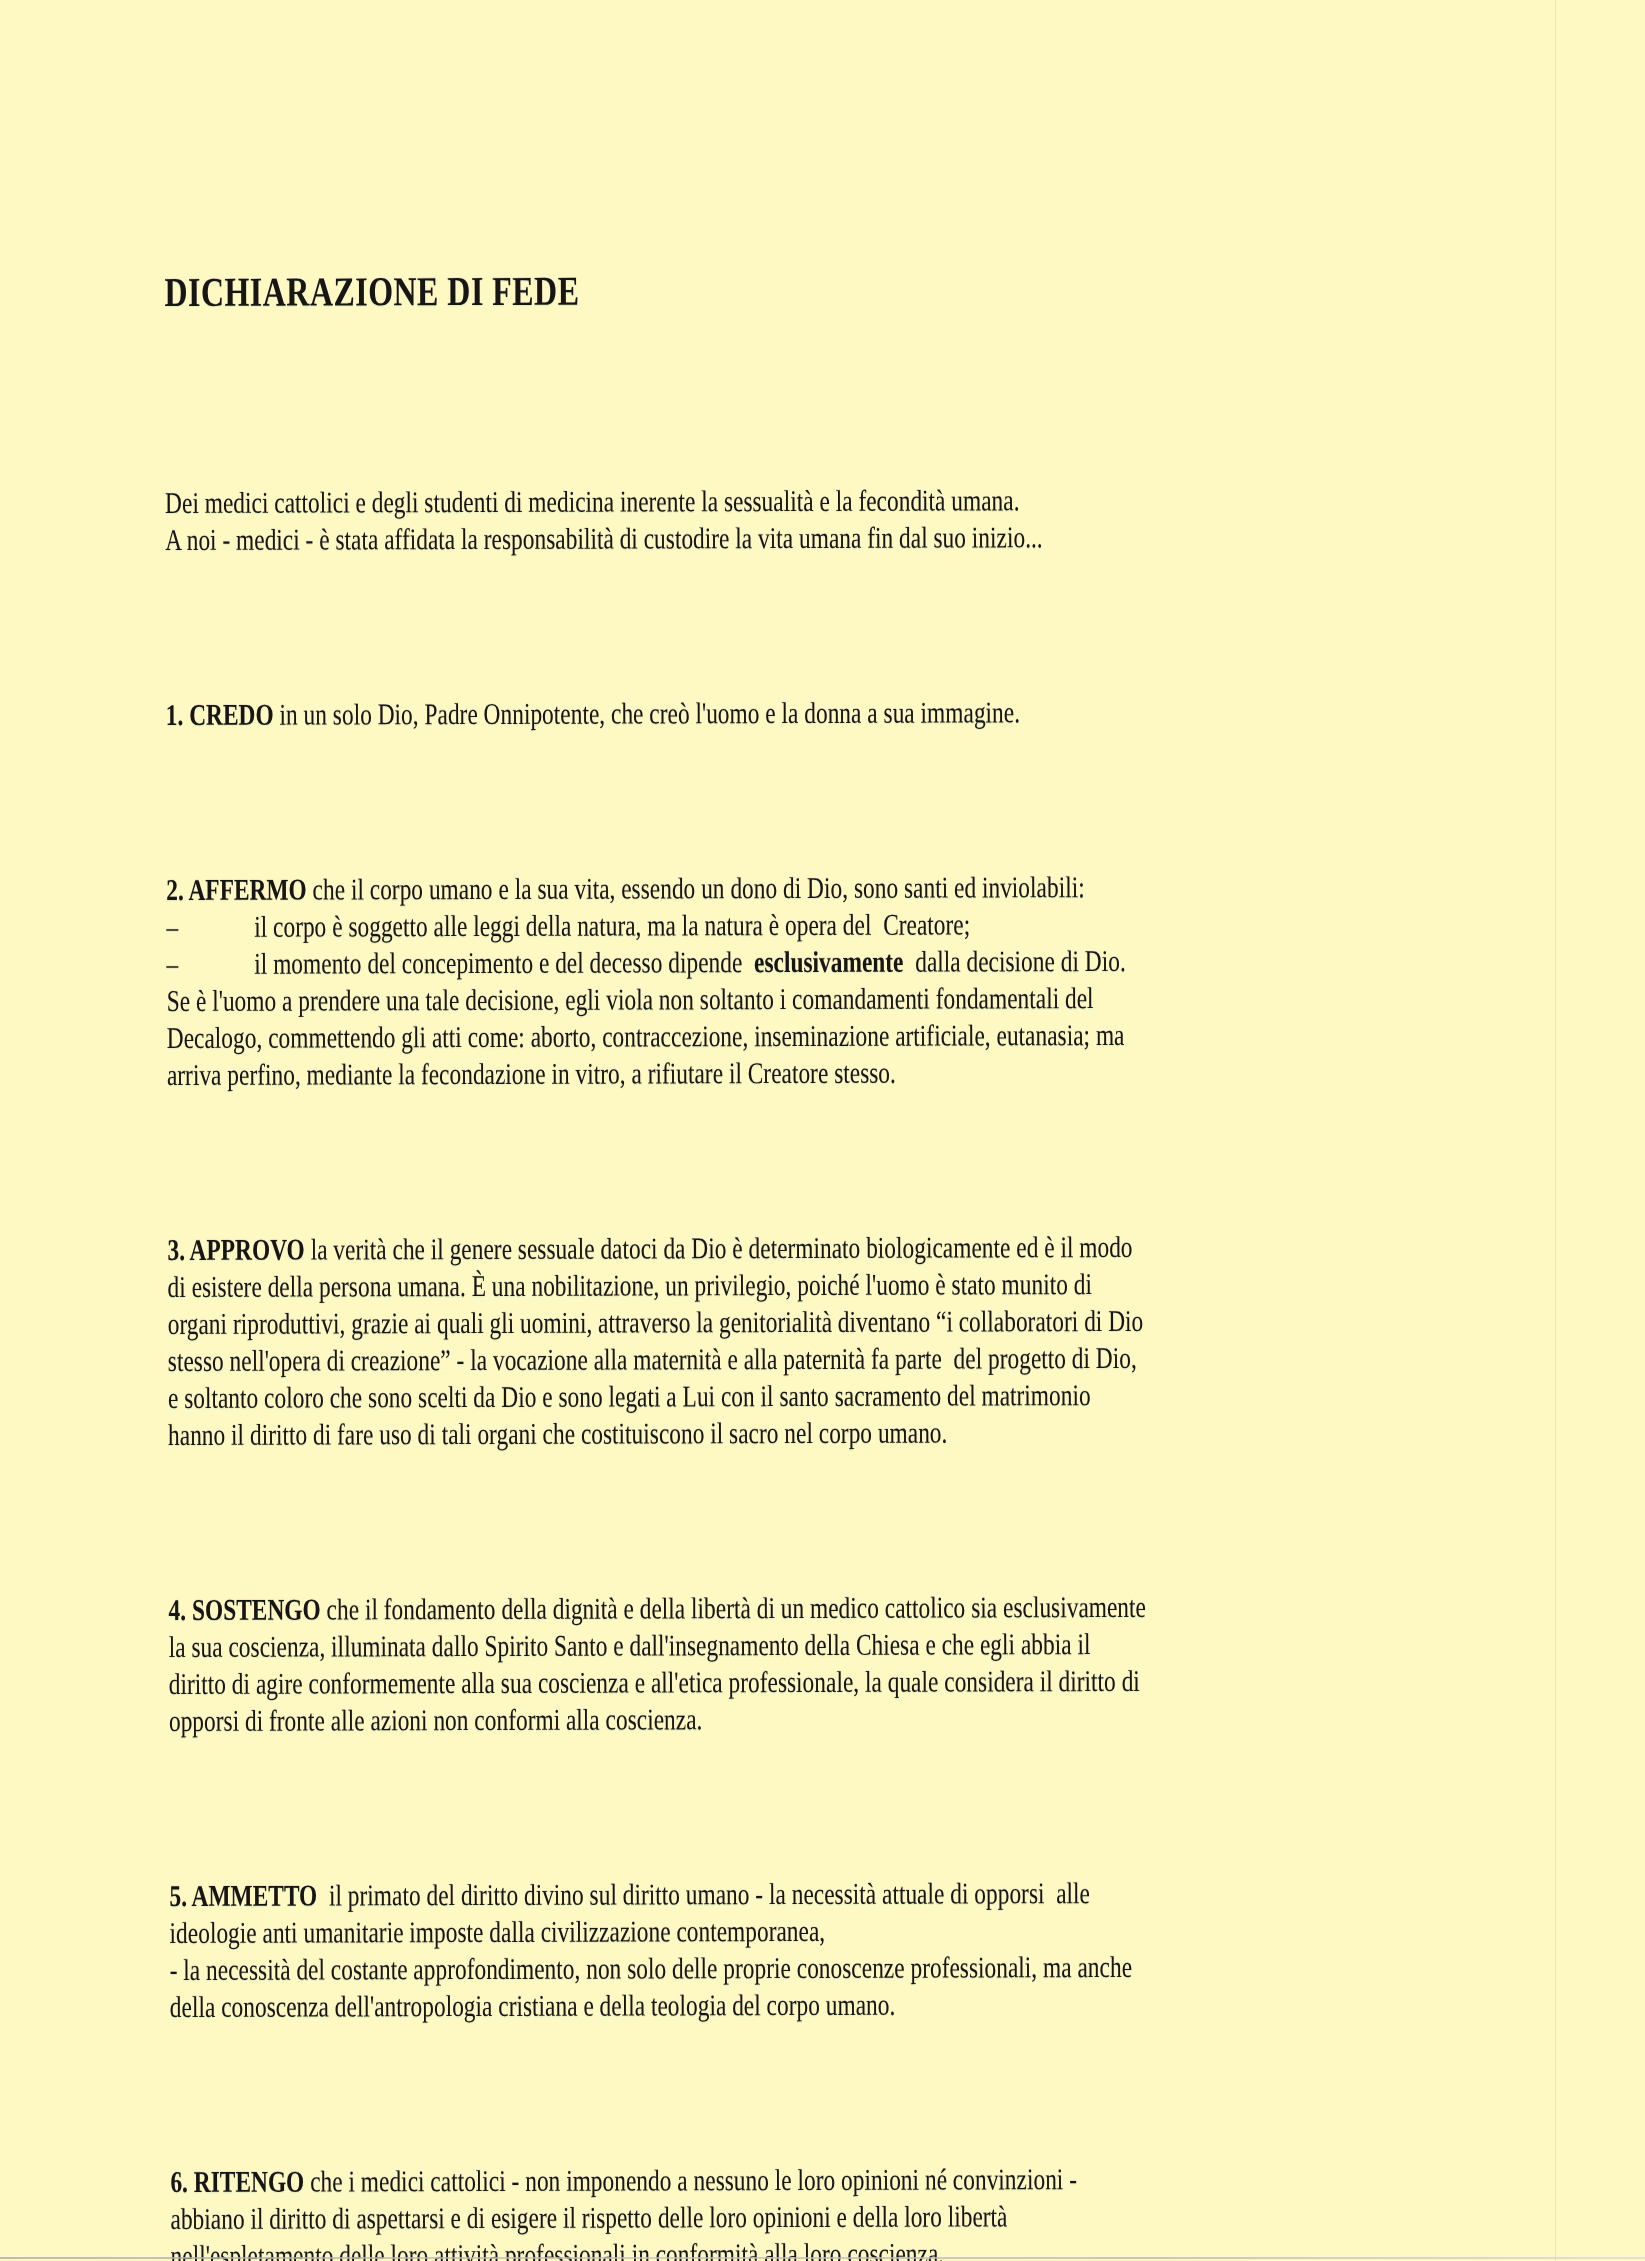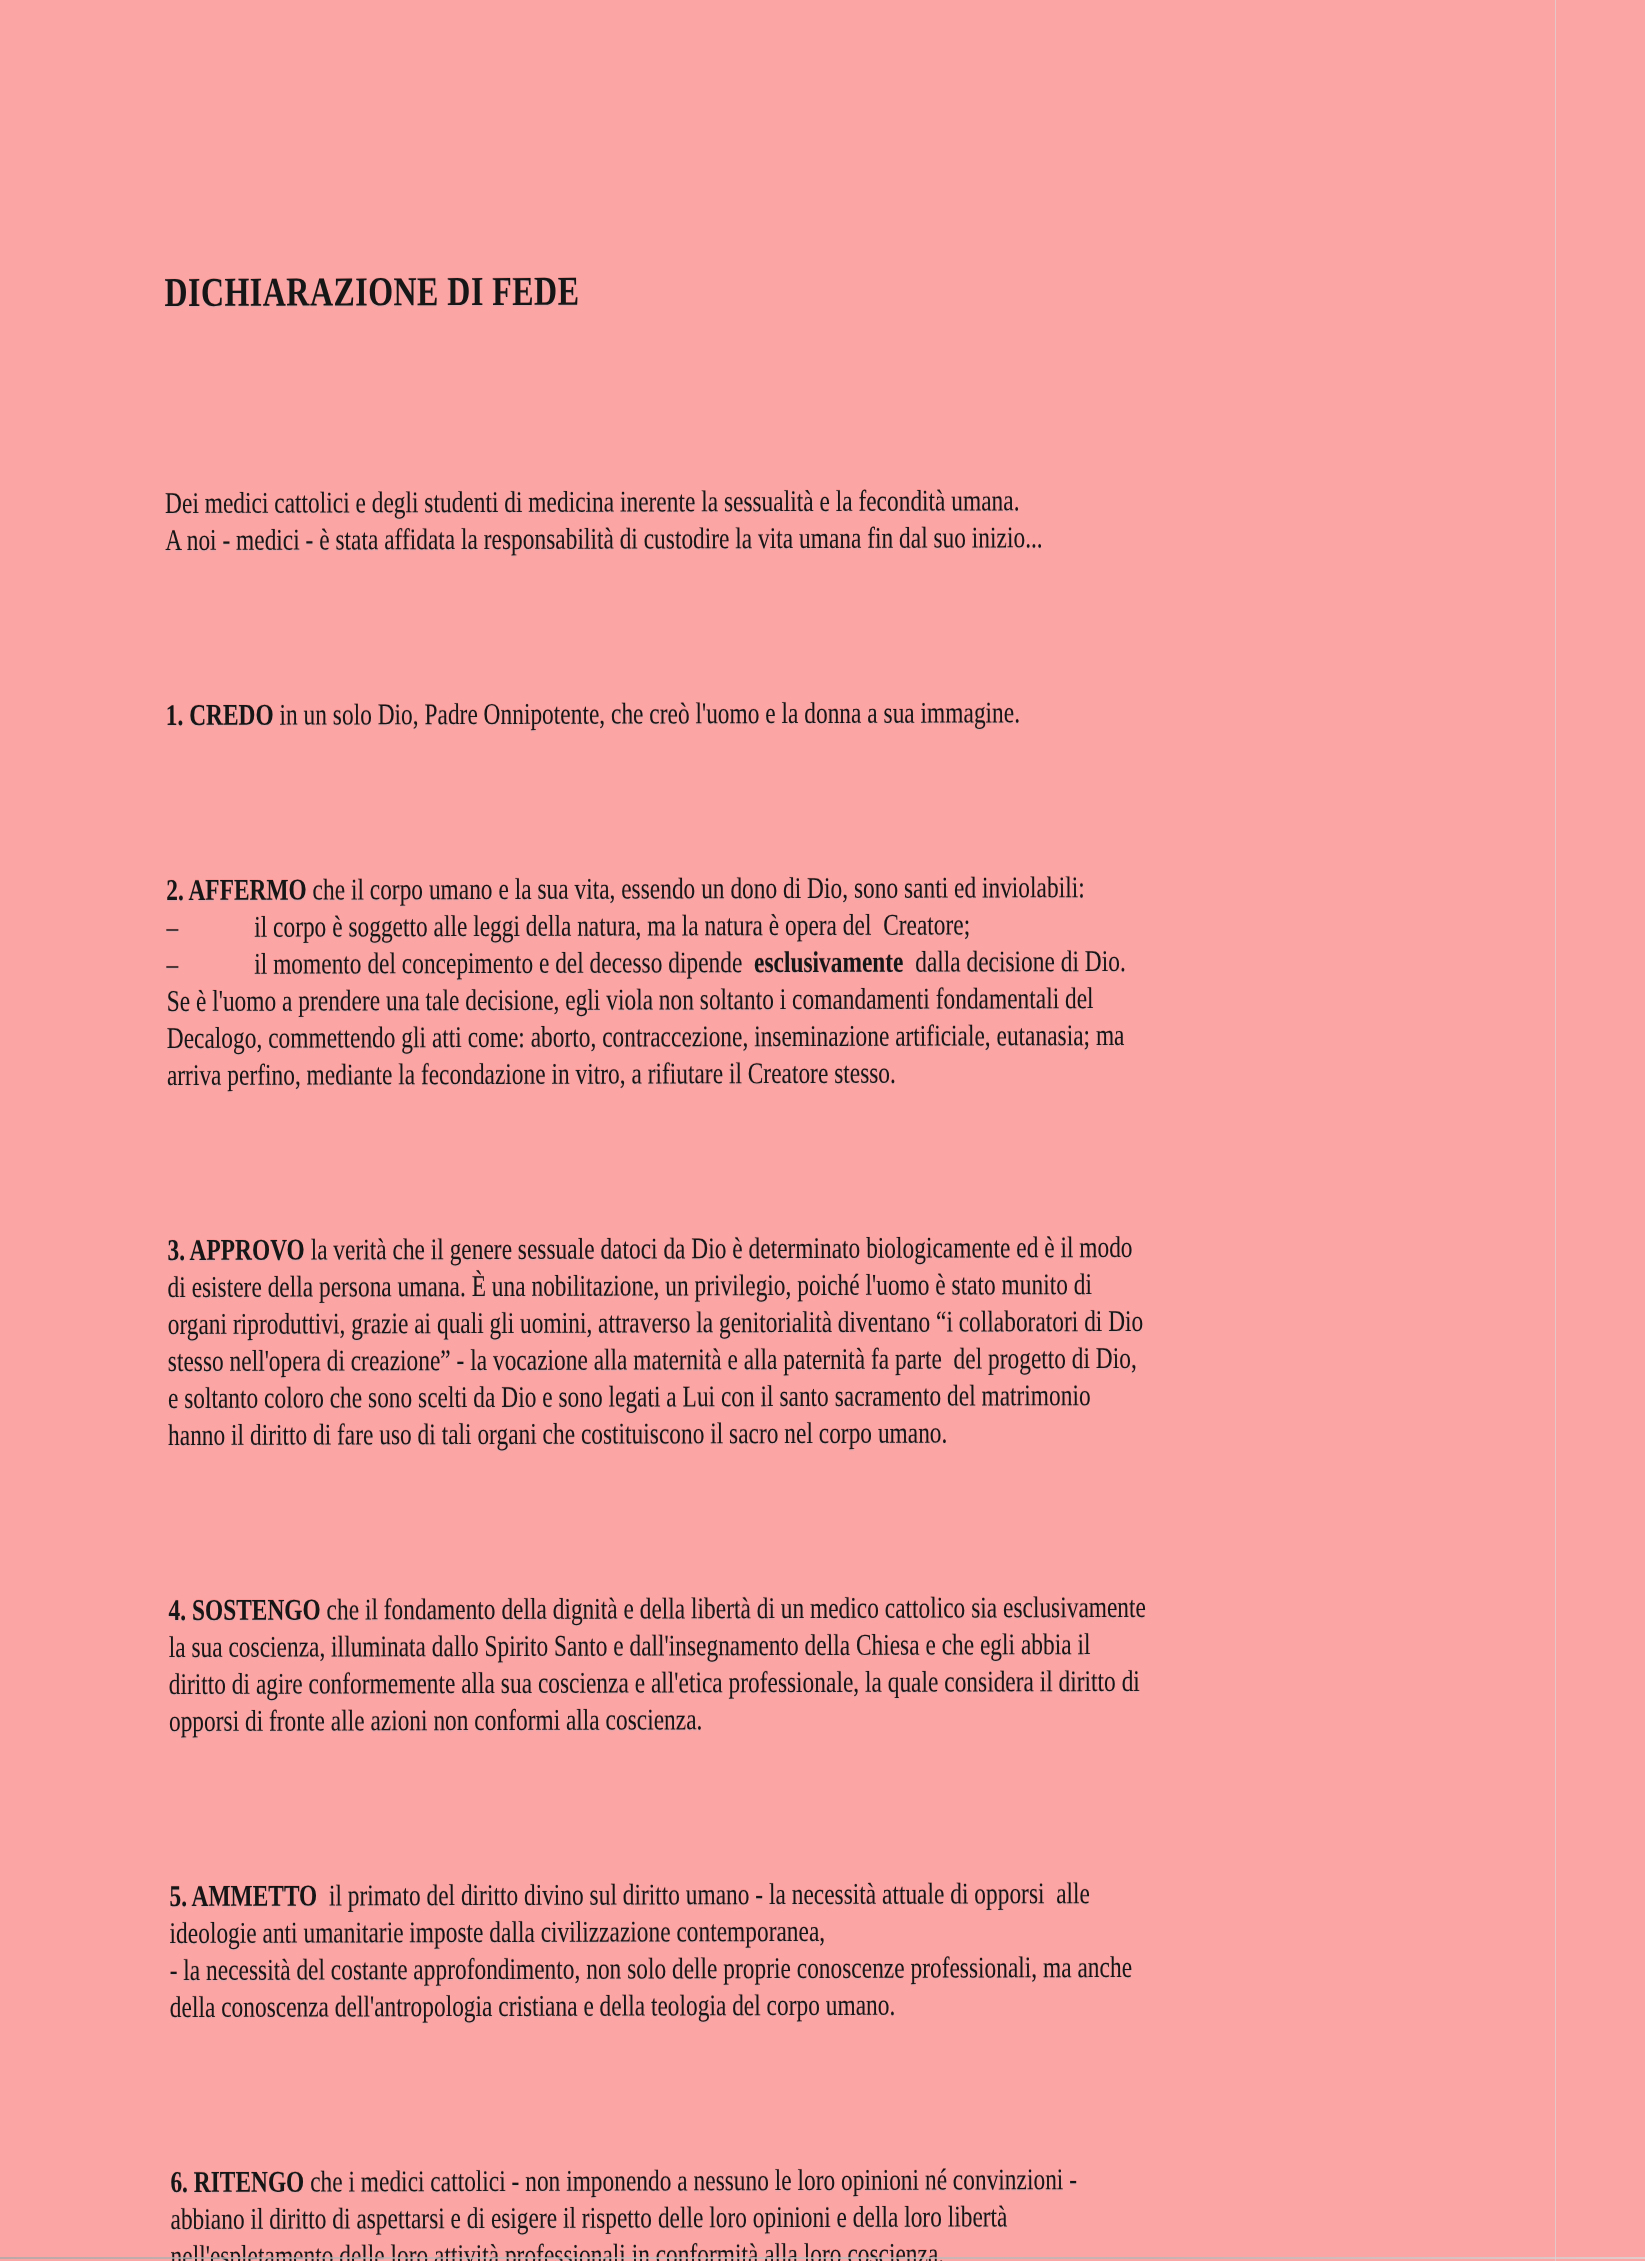--- a/index.html
+++ b/index.html
@@ -9,21 +9,21 @@
   body {
     width: 1645px;
     height: 2261px;
     background: #ffffff;
     position: relative;
     overflow: hidden;
   }
   .sheet {
     position: absolute;
     inset: 0;
-    background: #fca5a5;
+    background: #fef9c3;
   }
   
   .content {
     position: absolute;
     left: 164px;
     top: 159px;
     width: 1805px;
     transform: rotate(-0.18deg) scaleX(0.78);
     transform-origin: 0 0;
     font-family: "Liberation Serif", serif;

